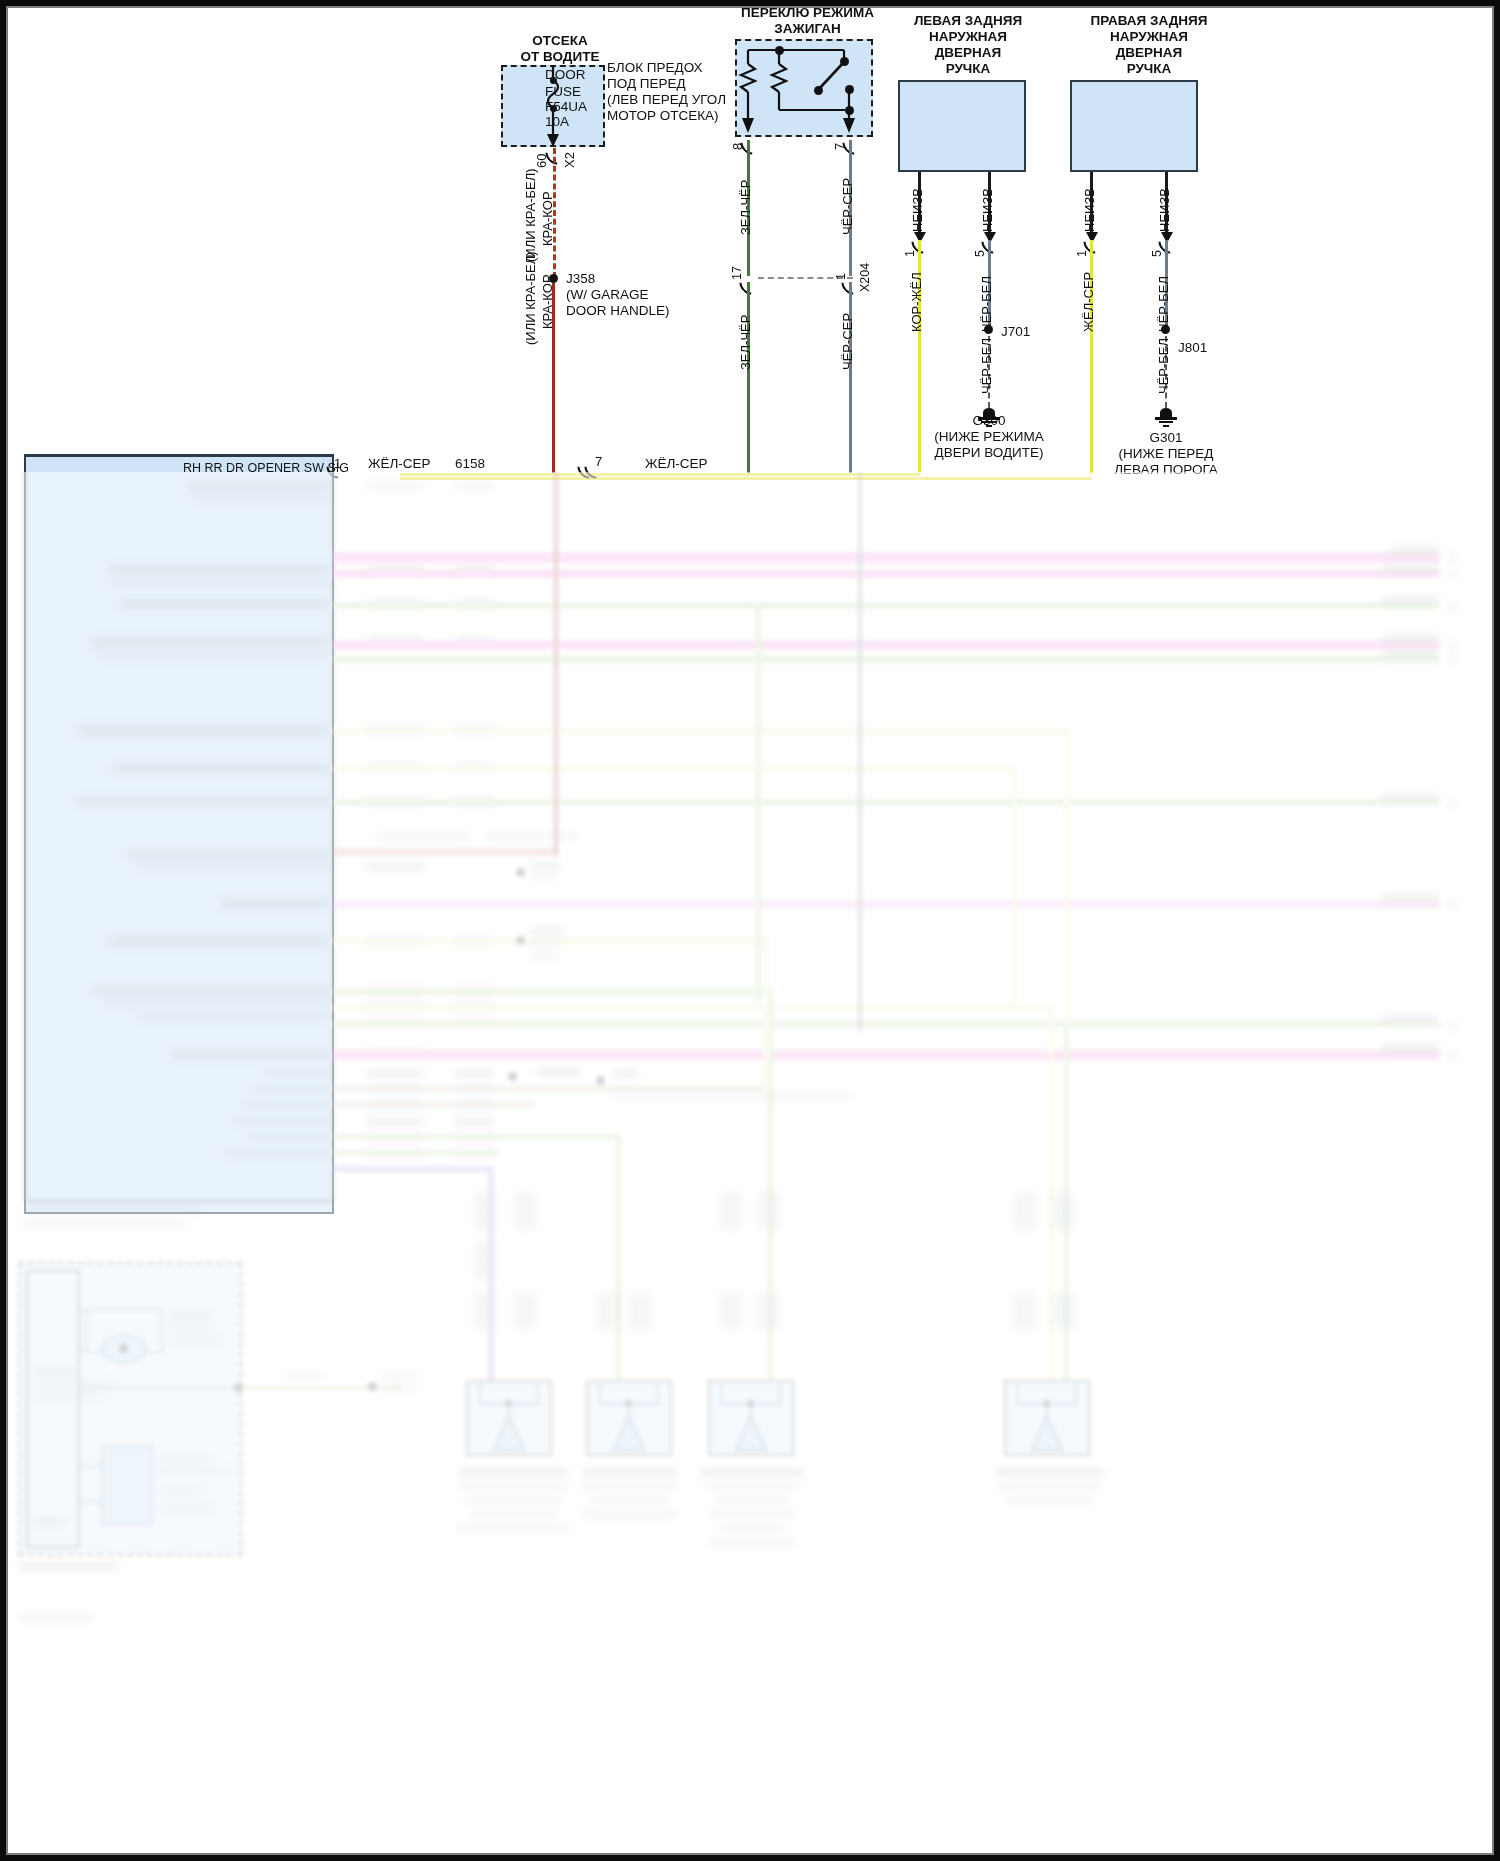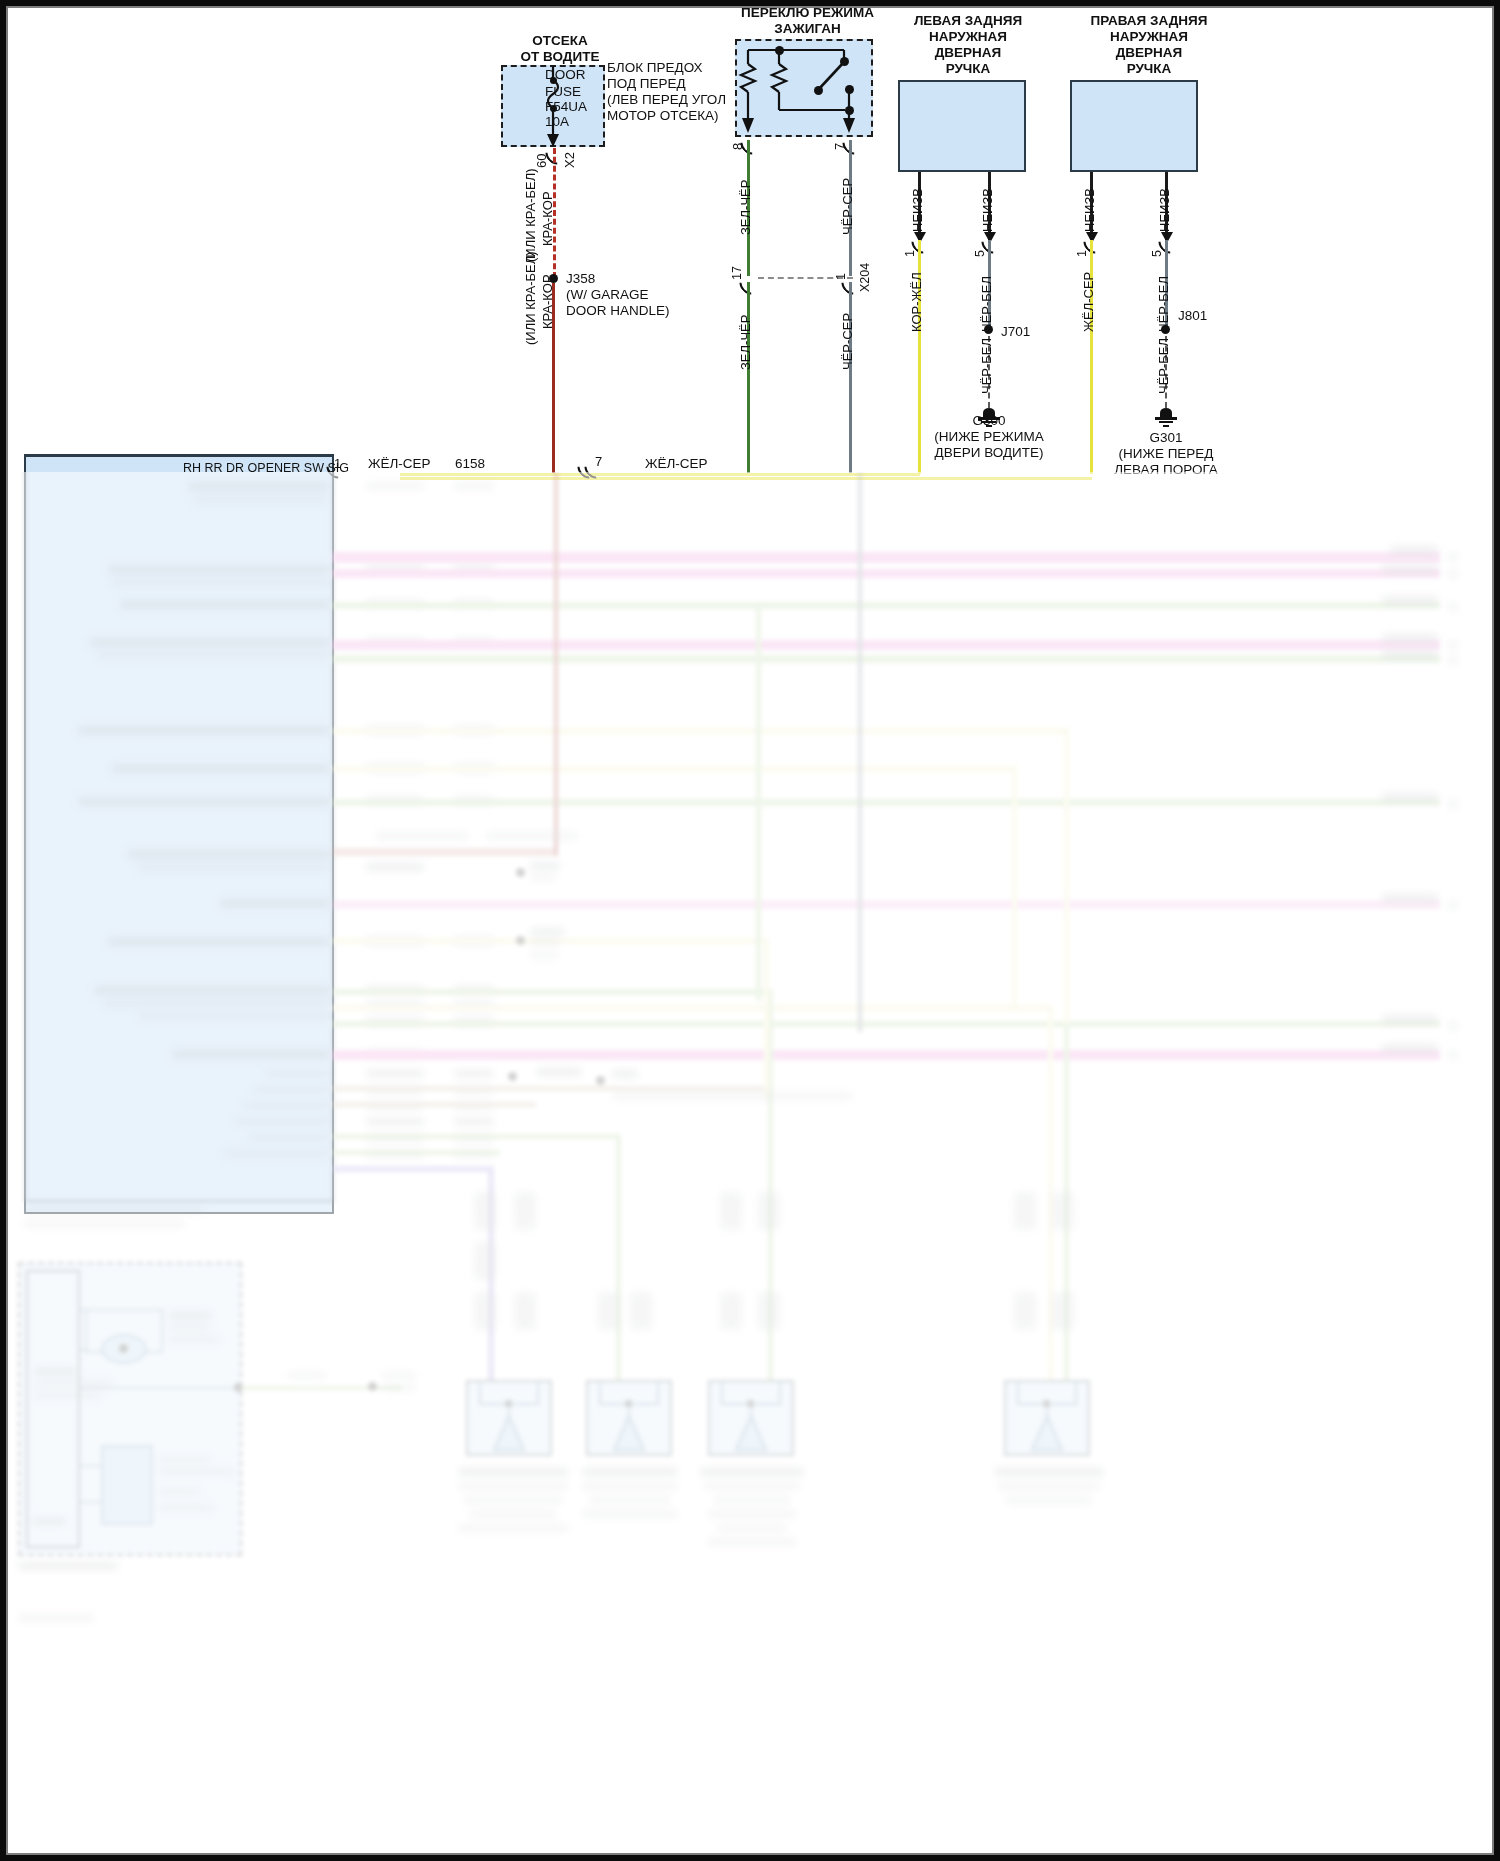--- a/index.html
+++ b/index.html
@@ -229,21 +229,21 @@
 
   <div class="wv c-blk" style="left:1165px;top:172px;height:68px;"></div>
   <div class="arrow-d" style="left:1160.5px;top:232px;"></div>
   <div class="vtxt" style="left:1157px;top:232px;">НЕИЗВ</div>
   <div class="conn" style="left:1159px;top:231px;"></div>
   <div class="vtxt-s" style="left:1150px;top:257px;">5</div>
   <div class="wv c-gry" style="left:1165px;top:240px;height:90px;"></div>
   <div class="vtxt" style="left:1156px;top:332px;">ЧЁР-БЕЛ</div>
 
   <div class="dot" style="left:1161px;top:325px;"></div>
-  <div class="txt" style="left:1178px;top:308px;">J801</div>
+  <div class="txt" style="left:1178px;top:340px;">J801</div>
   <div class="dashv-gry" style="left:1165px;top:336px;height:72px;"></div>
   <div class="vtxt" style="left:1156px;top:394px;">ЧЁР-БЕЛ</div>
   <div class="gnd" style="left:1155px;top:408px;width:22px;height:20px;">
     <div class="gd"></div>
       <div class="g1"></div>
       <div class="g2"></div>
       <div class="g3"></div>
   </div>
   <div class="txt c" style="left:1106px;top:430px;width:120px;">G301</div>
   <div class="txt c" style="left:1100px;top:446px;width:132px;">(НИЖЕ ПЕРЕД</div>

